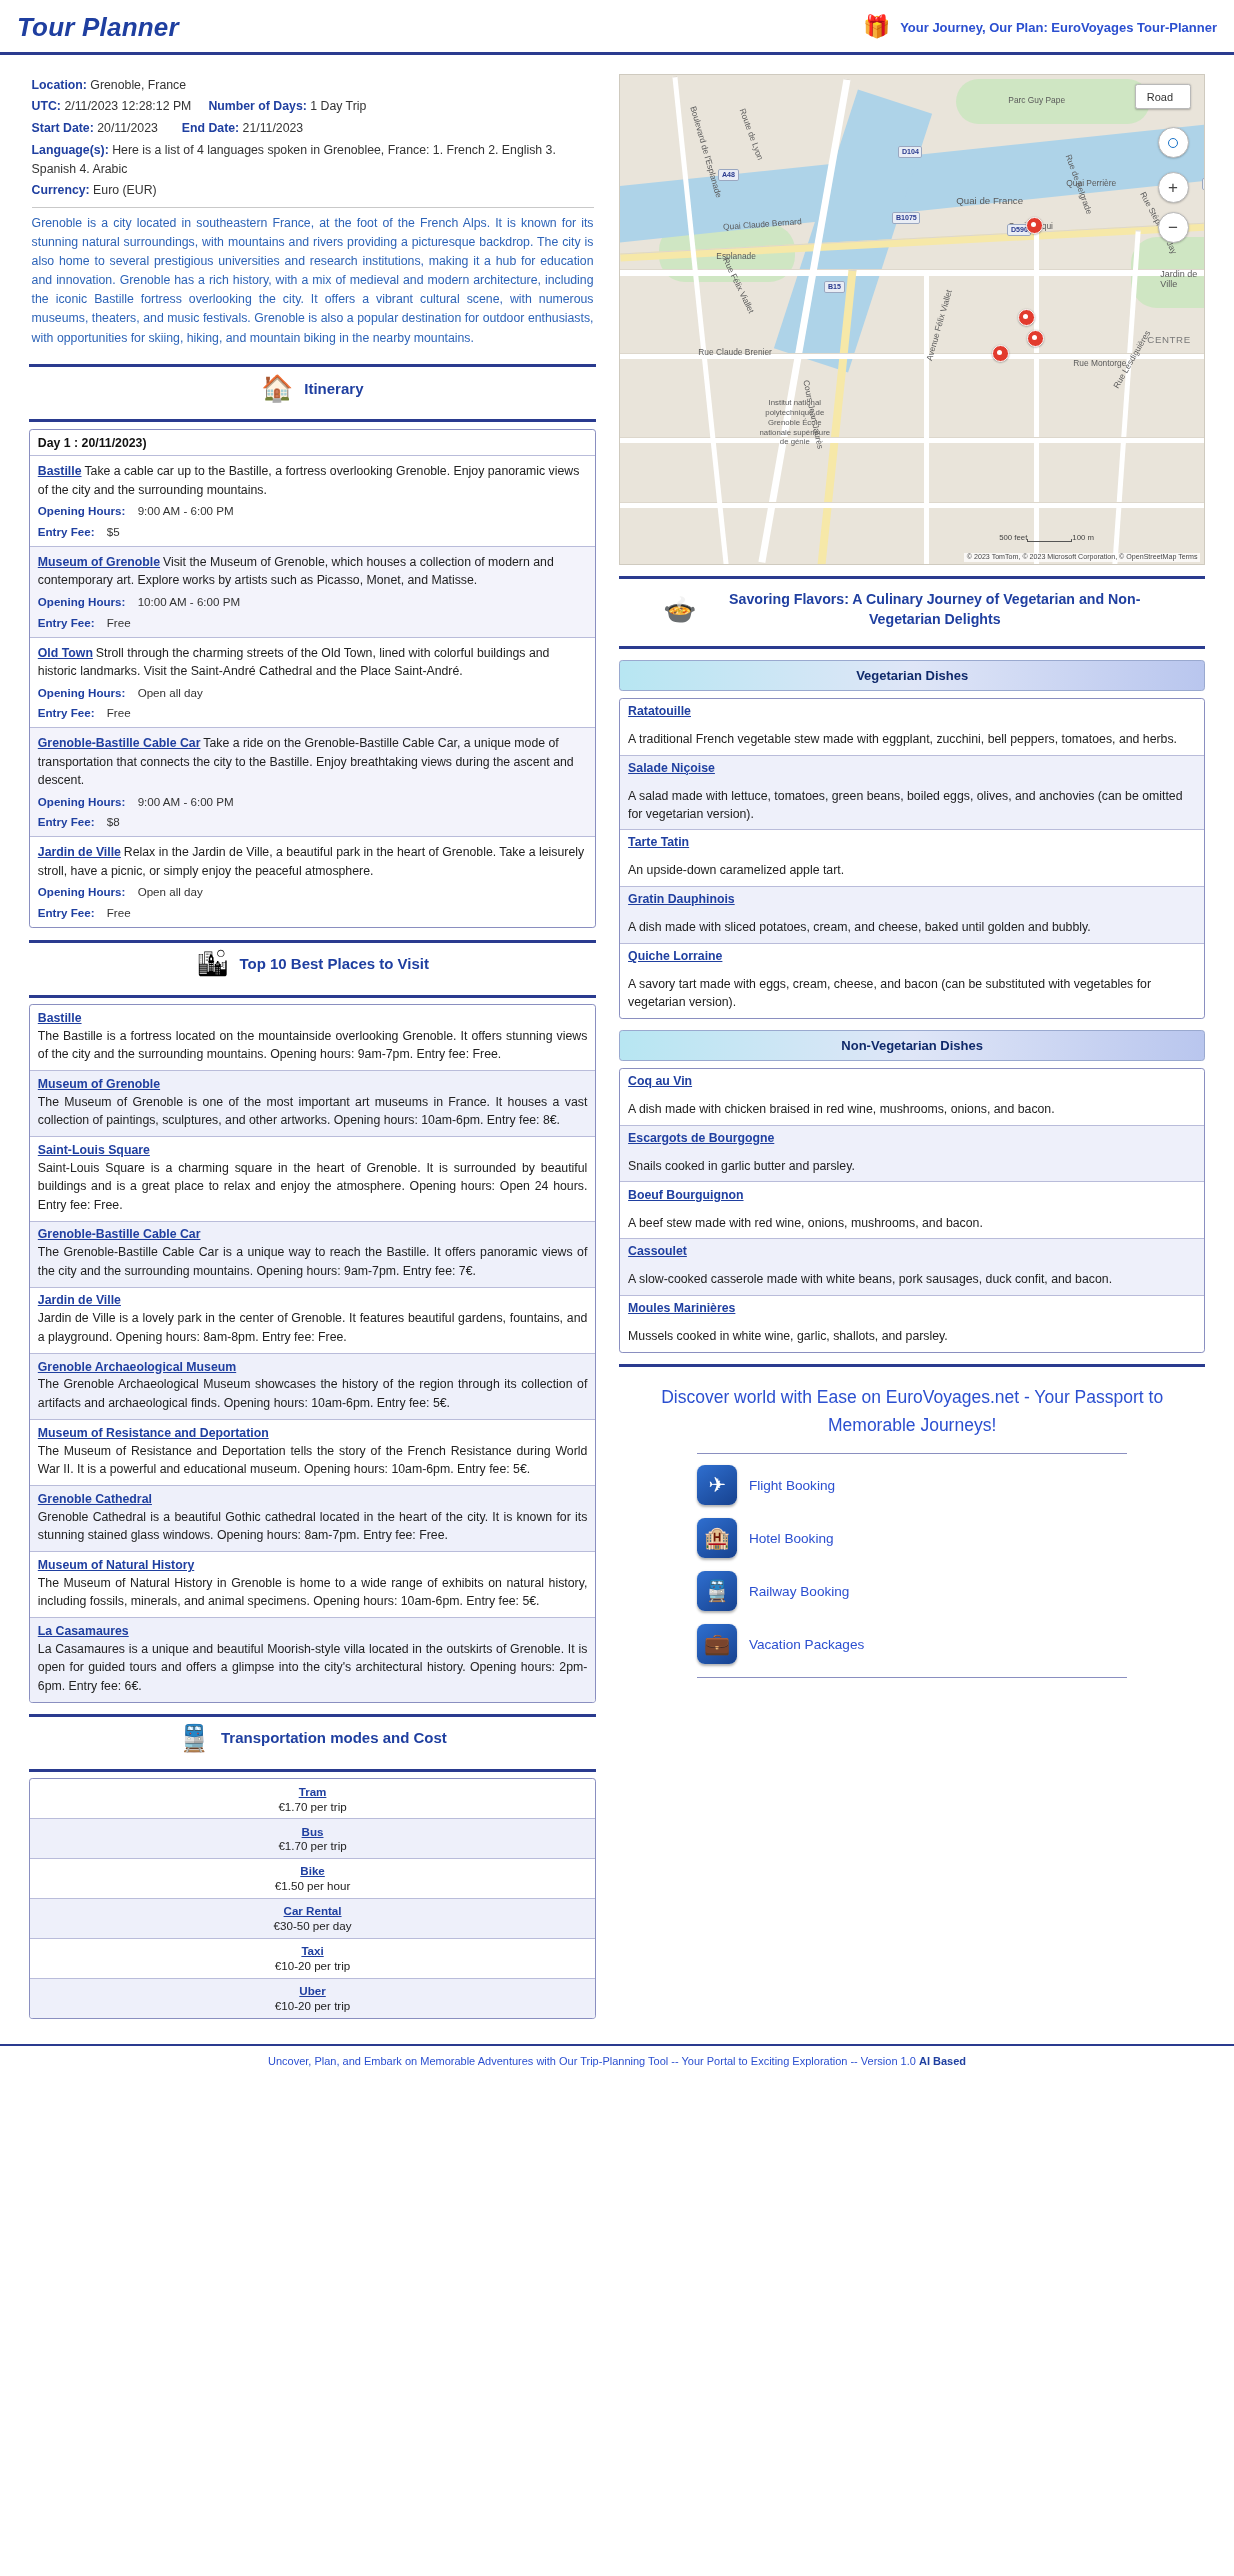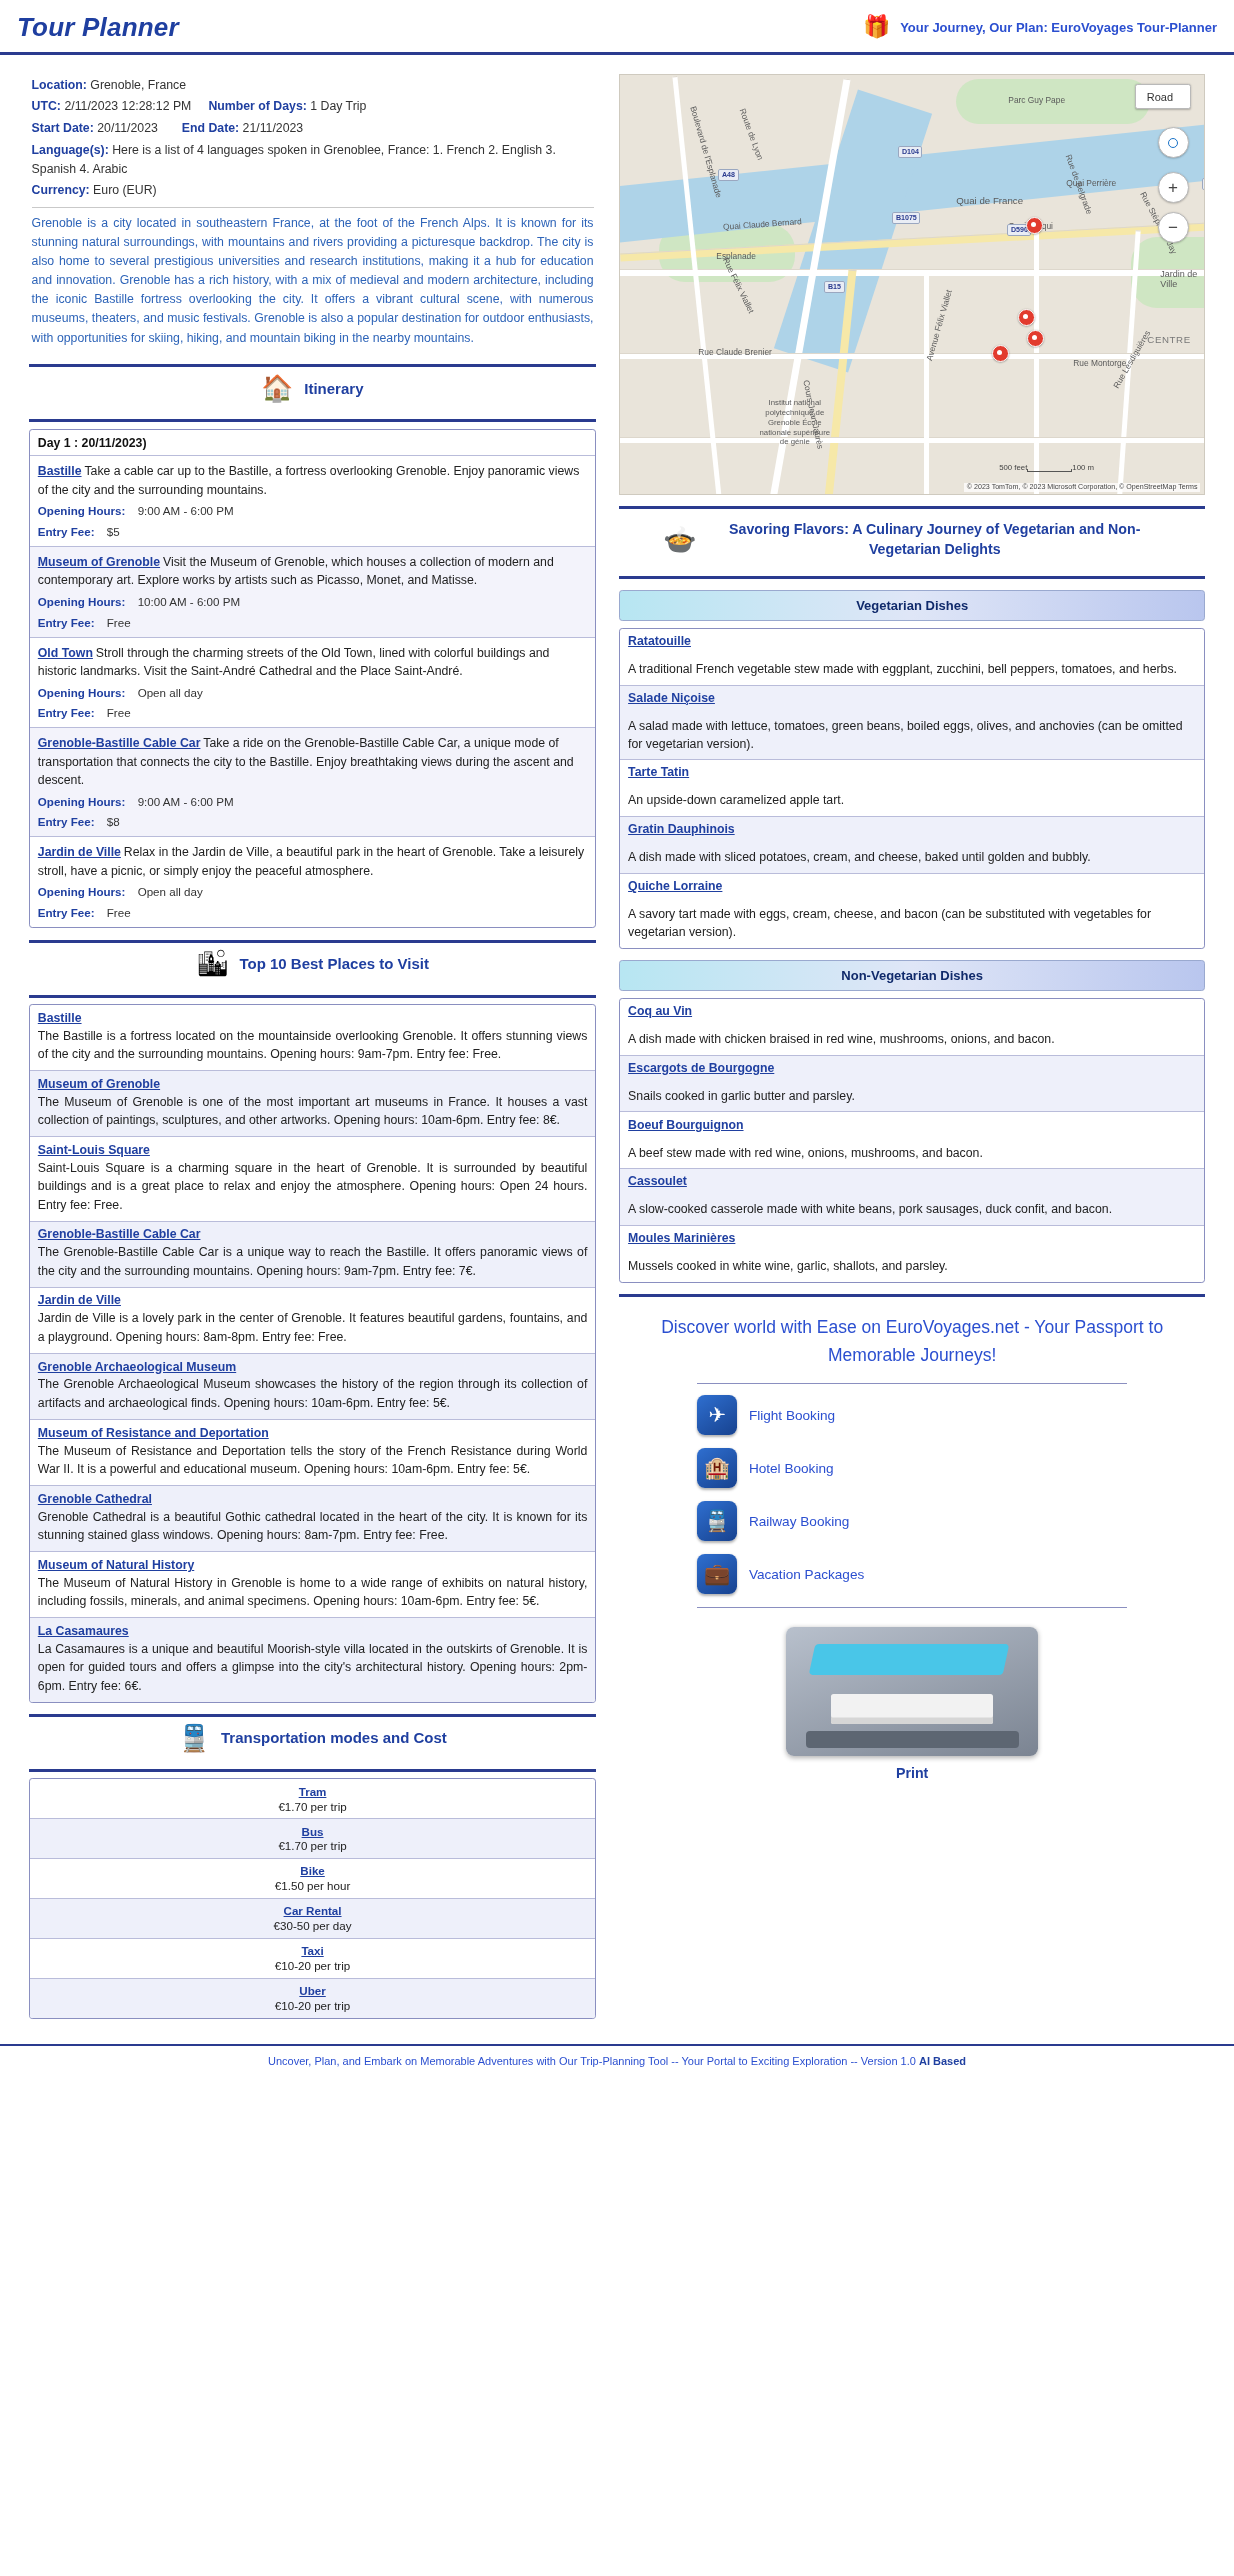--- a/index.html
+++ b/index.html
@@ -175,21 +175,21 @@
   .trans-row:nth-child(even) { background: #eef0fa; }
   .trans-row .nm {
     font-size: 11.6px; font-weight: bold; color: #1f3fa0; text-decoration: underline;
   }
   .trans-row .cost { font-size: 11.6px; color: #222; margin-top: 1.9px; }
 
   
   .map-wrap {
     position: relative;
     width: 100%;
-    height: 421px;
+    height: 491px;
     margin-top: 7.8px;
     overflow: hidden;
     background: #e9e4da;
     border: 0.6px solid #cfcabf;
   }
   .map-bg { position: absolute; inset: 0; }
   .riv {
     position: absolute;
     background: #aed3e8;
   }
@@ -748,28 +748,20 @@
           <span class="book-label">Railway Booking</span>
         </div>
         <div class="book-item">
           <span class="book-icon">💼</span>
           <span class="book-label">Vacation Packages</span>
         </div>
       </div>
 
       <hr class="promo-rule">
 
-      <div class="print-wrap">
-        <div class="printer">
-          <div class="lid"></div>
-          <div class="slot"></div>
-          <div class="base"></div>
-        </div>
-        <div class="print-label">Print</div>
-      </div>
     </div>
   </div>
 
   <div class="footer">
     <span>Uncover, Plan, and Embark on Memorable Adventures with Our Trip-Planning Tool -- Your Portal to Exciting Exploration -- Version 1.0 </span><b>AI Based</b>
   </div>
 </div>
 
 
 </body></html>

